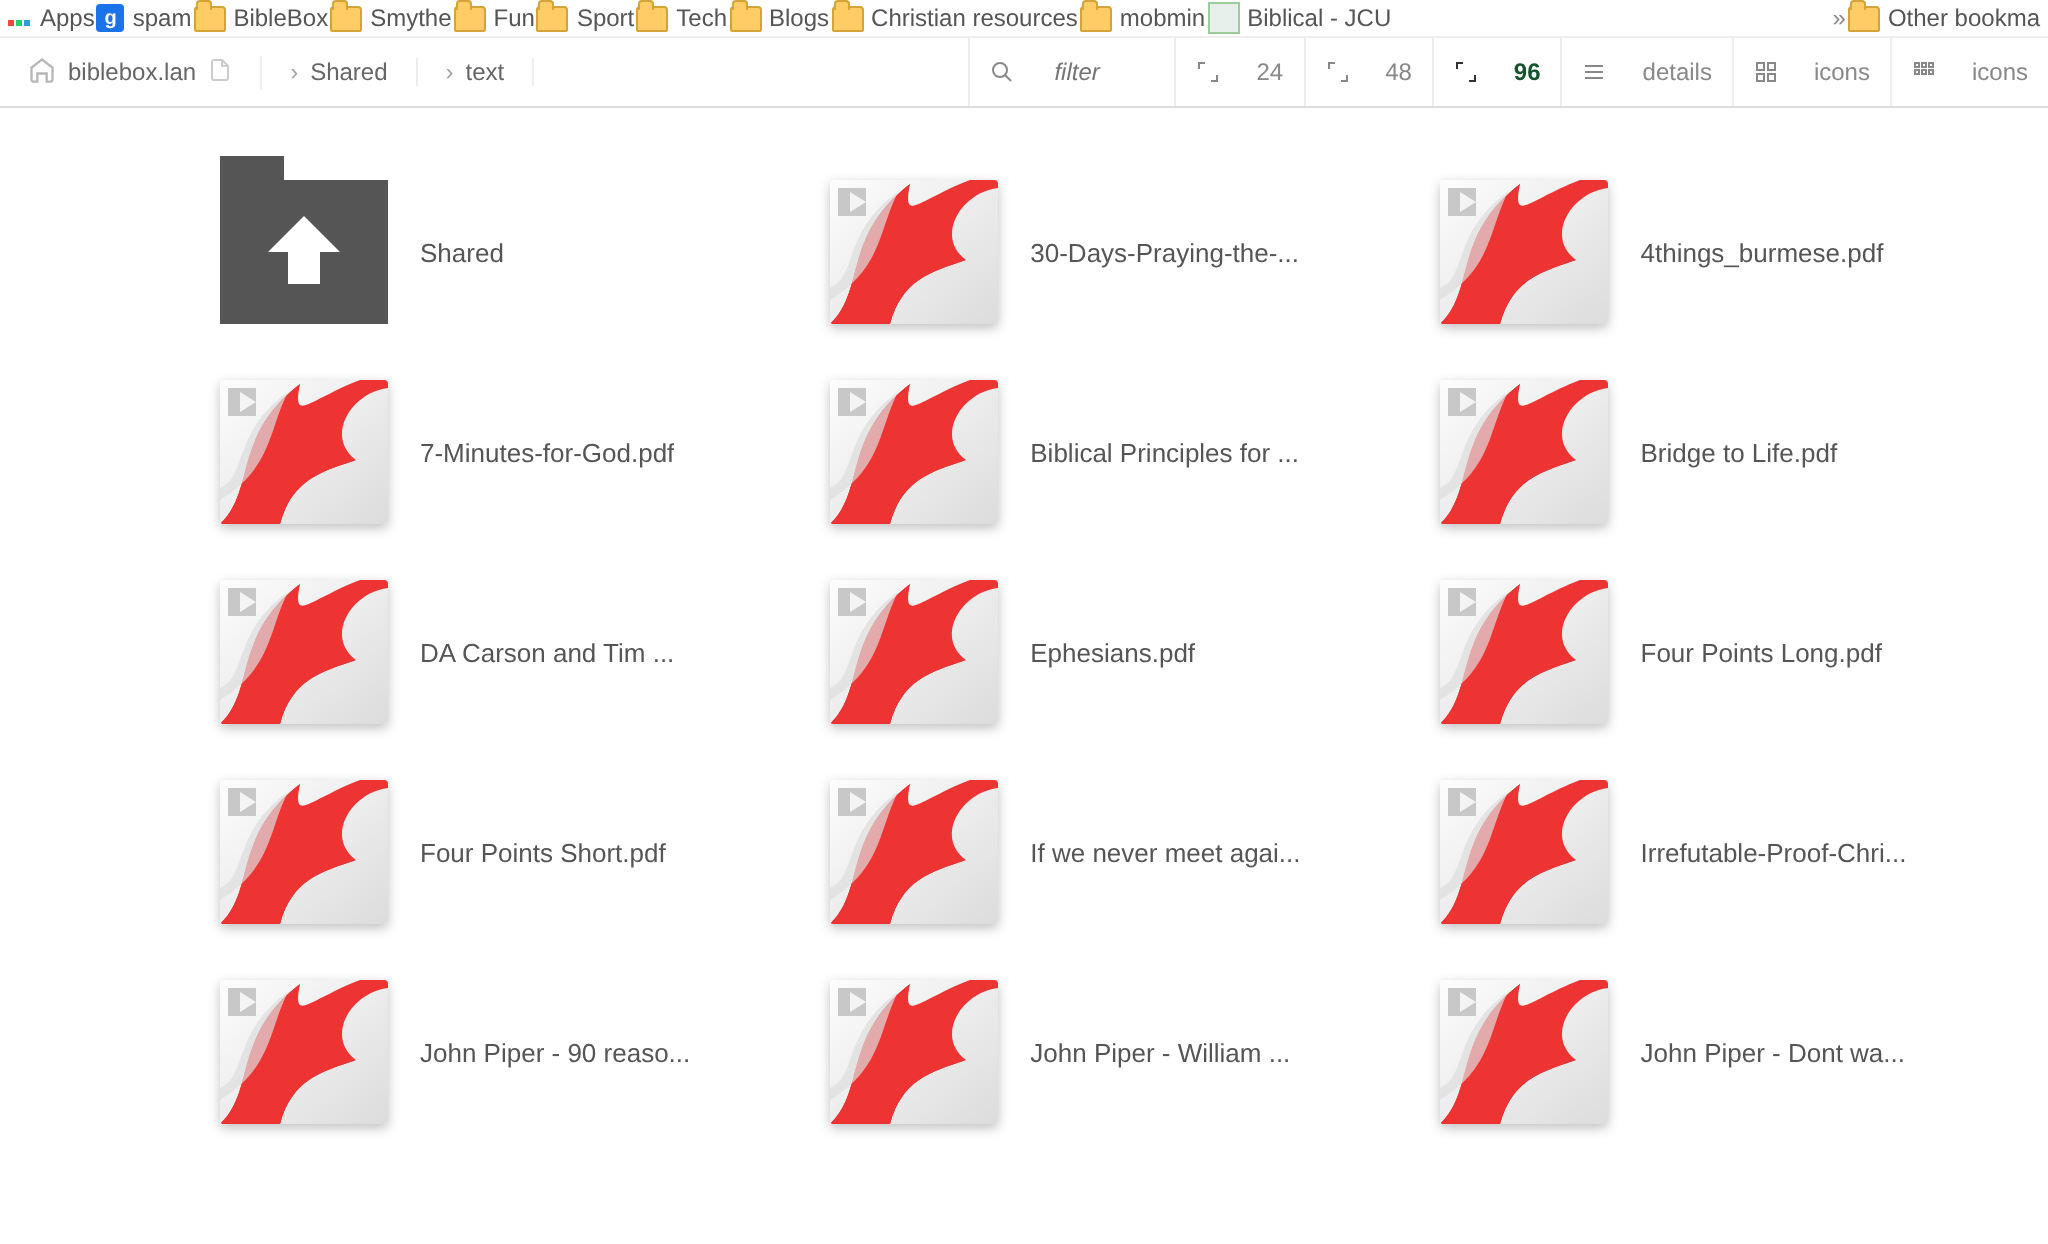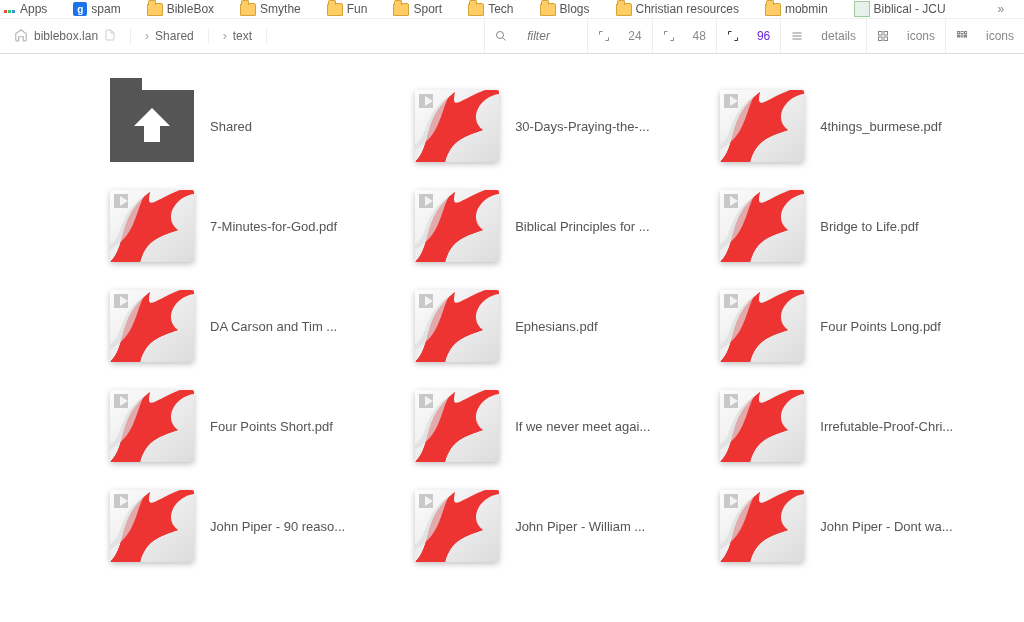--- a/index.html
+++ b/index.html
@@ -1,38 +1,38 @@
 <!DOCTYPE html>
 <html><head>
 <meta charset="utf-8">
 <style>
 html,body{margin:0;padding:0;height:100%;font-family:Arial, "Helvetica Neue", sans-serif;font-size:13px;color:#555;background:#fff}
 .window{width:1024px;height:622px;margin:0 auto;display:flex;flex-direction:column;overflow:hidden}
 
 
-.bookmarks-bar{height:18px;background:#fff;display:flex;align-items:center;padding:0 4px;gap:26px;border-bottom:1px solid #eee;font-size:12px;color:#555;flex:0 0 auto;white-space:nowrap}
+.bookmarks-bar{height:18px;background:#fff;display:flex;align-items:center;padding:0 4px;gap:1px;border-bottom:1px solid #eee;font-size:12px;color:#555;flex:0 0 auto;white-space:nowrap}
 .bookmarks-bar .apps-ico{display:inline-block;width:12px;height:12px}
 .bookmarks-bar .apps-ico span{display:inline-block;width:3px;height:3px;margin:0 1px 1px 0}
 .bookmarks-bar .apps-ico .r{background:#e74c3c}.bookmarks-bar .apps-ico .g{background:#2ecc71}.bookmarks-bar .apps-ico .b{background:#3498db}.bookmarks-bar .apps-ico .y{background:#f1c40f}
 .bm{display:flex;align-items:center;gap:4px;cursor:pointer}
 .folder-ico{width:14px;height:11px;background:#ffcc66;border-radius:2px 2px 1px 1px;border:1px solid #d4a437;display:inline-block;position:relative}
 .folder-ico:before{content:"";position:absolute;top:-4px;left:0;width:6px;height:4px;background:#ffcc66;border:1px solid #d4a437;border-bottom:none;border-radius:2px 2px 0 0}
 .spam-ico{width:14px;height:14px;background:#1a73e8;color:#fff;font-size:10px;font-weight:bold;display:flex;align-items:center;justify-content:center;border-radius:2px}
 .vac-ico{width:14px;height:14px;background:#e8f0ec;border:1px solid #9ccc9c;display:inline-block}
 .chev{color:#888}
 .bm-spacer-right{margin-left:auto}
 
 
 .toolbar{height:34px;border-bottom:1px solid #ddd;display:flex;align-items:stretch;flex:0 0 auto;background:#fff}
 .crumbs{display:flex;align-items:center}
 .crumb{display:flex;align-items:center;padding:0 14px;gap:6px;color:#666;cursor:pointer;border-right:1px solid #eee;font-size:12px}
 .crumb .ico{opacity:.6}
 .tb-spacer{flex:1}
 .tb-item{display:flex;align-items:center;padding:0 10px;gap:18px;border-left:1px solid #eee;color:#888;cursor:pointer;font-size:12px}
-.tb-item.active{color:#6d28d9;font-weight:normal}
+.tb-item.active{color:#14532d;font-weight:bold}
 .tb-item input{border:none;outline:none;width:48px;color:#aaa;font-style:italic;font-size:12px}
 .tb-item svg{width:12px;height:12px;stroke:#888;fill:none;stroke-width:2}
 
 
 .file-grid{flex:1 1 auto;overflow:auto;padding:36px 110px 20px 110px}
 .grid-inner{display:grid;grid-template-columns:repeat(3,1fr);gap:28px 70px}
 .item{display:flex;align-items:center;gap:16px;cursor:pointer}
 .item .label{color:#555;font-size:13px;white-space:nowrap;overflow:hidden;text-overflow:ellipsis;max-width:140px}
 .thumb{width:84px;height:72px;flex:0 0 auto;box-shadow:0 2px 6px rgba(0,0,0,.25);border-radius:2px;overflow:hidden}
 

